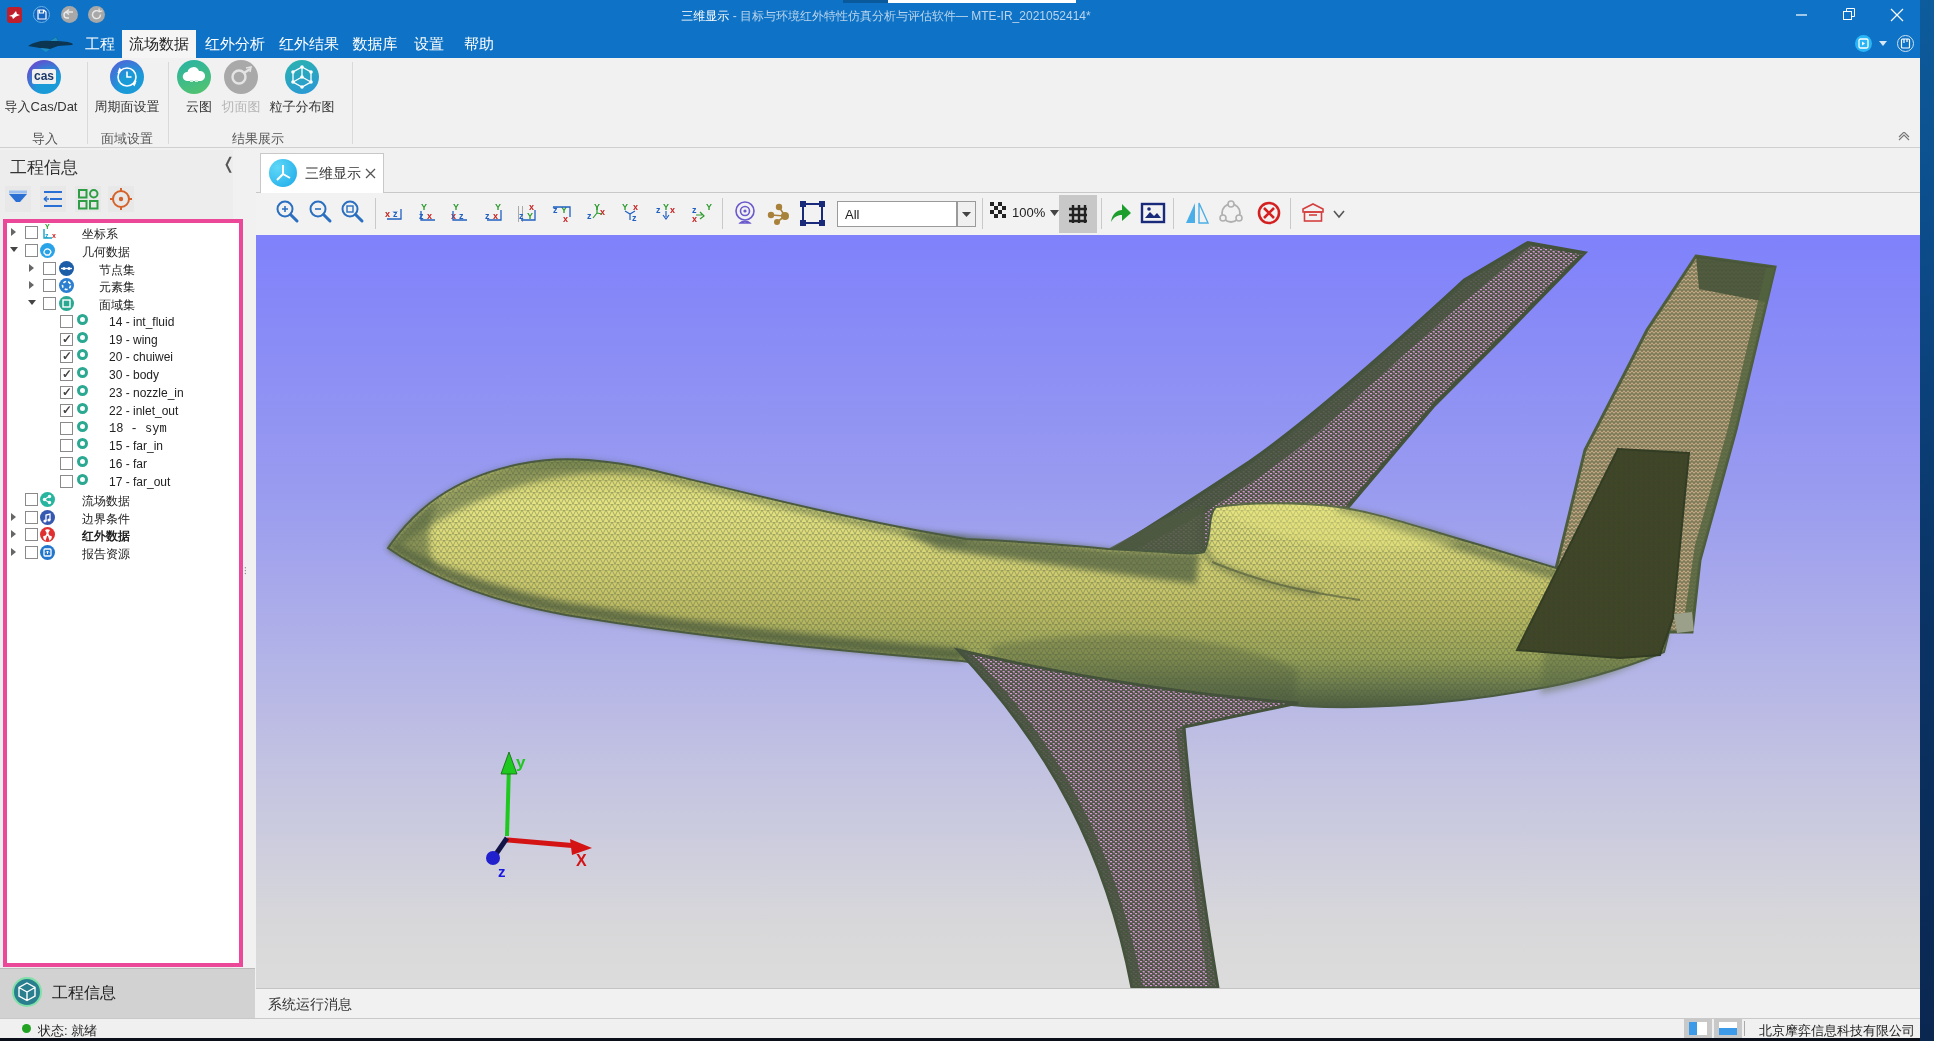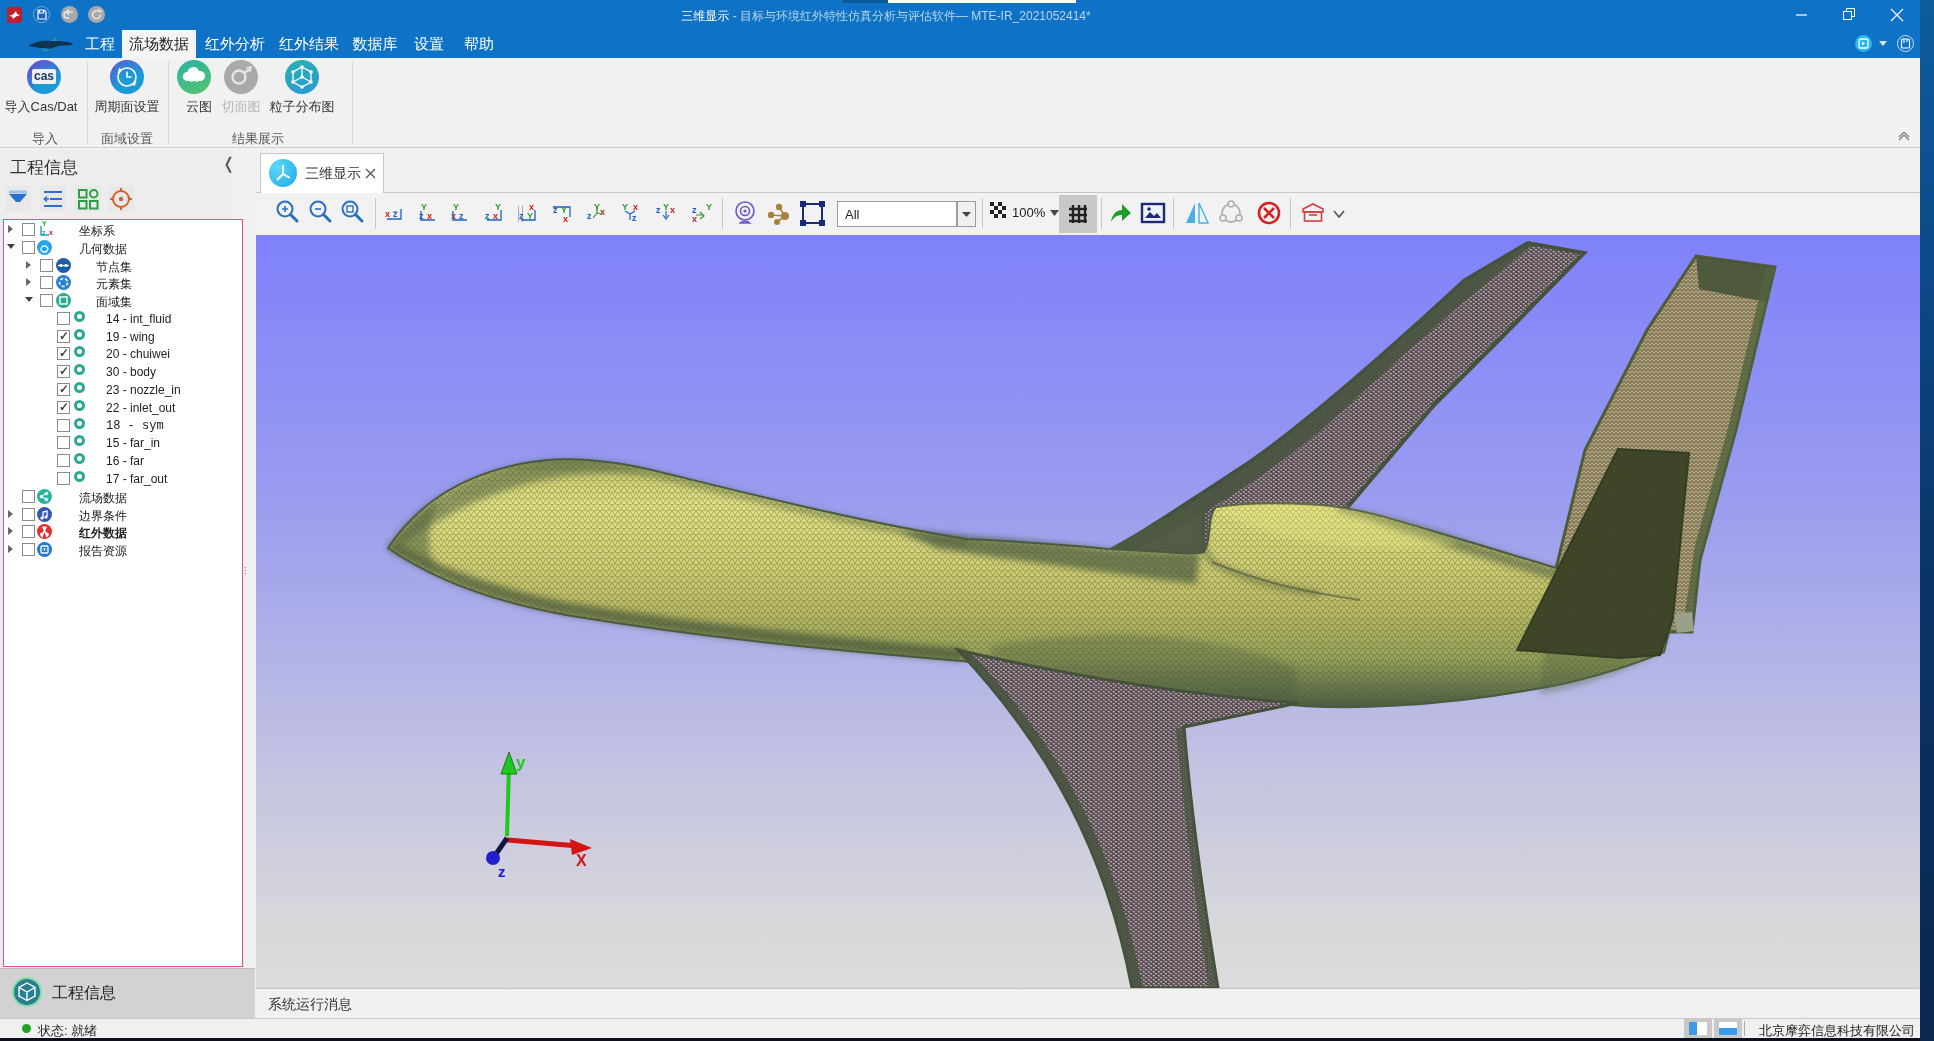--- a/index.html
+++ b/index.html
@@ -15,21 +15,21 @@
 #mtab-active { position:absolute; left:122px; top:0; width:74px; height:28px; background:#f5f5f5; color:#222; line-height:28px; text-align:center; font-size:15px; }
 #ribbon { position:absolute; left:0; top:58px; width:1920px; height:90px; background:#f1f1f1; border-bottom:1px solid #cfcfcf; }
 .ribsep { position:absolute; top:4px; width:1px; height:82px; background:#d9d9d9; }
 .ribico { position:absolute; top:2px; width:34px; height:34px; border-radius:50%; }
 .riblab { position:absolute; top:40px; font-size:13px; color:#333; text-align:center; }
 .ribgrp { position:absolute; top:72px; font-size:13px; color:#555; text-align:center; }
 #leftpanel { position:absolute; left:0; top:150px; width:233px; height:868px; background:#ededed; }
 #lp-title { position:absolute; left:10px; top:6px; font-size:17px; color:#333; }
 .lpico { position:absolute; top:36px; width:26px; height:26px; background:#e8e8e8; }
 #lp-collapse { position:absolute; left:222px; top:4px; font-size:16px; color:#555; }
-#tree { position:absolute; left:3px; top:69px; width:240px; height:748px; background:#fff; border:1px solid #ec4899; font-size:12px; color:#222; }
+#tree { position:absolute; left:3px; top:69px; width:240px; height:748px; background:#fff; border:4px solid #ec4899; font-size:12px; color:#222; }
 .trow { position:absolute; left:0; width:237px; height:18px; }
 .tarr { position:absolute; top:4px; width:0; height:0; }
 .cb { position:absolute; top:2px; width:13px; height:13px; border:1px solid #8a8a8a; background:#fff; }
 .ck { position:absolute; top:-2px; left:1px; font-size:12px; color:#444; font-weight:bold; }
 .tlab { position:absolute; top:2px; white-space:nowrap; }
 .ring { position:absolute; top:1px; width:11px; height:11px; border:3px solid #2aa892; border-radius:50%; background:#fff; }
 .cico { position:absolute; top:1px; width:15px; height:15px; border-radius:50%; color:#fff; font-size:9px; text-align:center; line-height:15px; font-weight:bold; }
 #lp-bottom { position:absolute; left:0; top:818px; width:255px; height:50px; background:#d2d2d2; border-top:1px solid #bbb; }
 #tabbar { position:absolute; left:256px; top:150px; width:1664px; height:43px; background:#f1f1f1; border-bottom:1px solid #c8c8c8; }
 #tab1 { position:absolute; left:4px; top:3px; width:124px; height:40px; background:#fff; border:1px solid #c8c8c8; border-bottom:none; }

